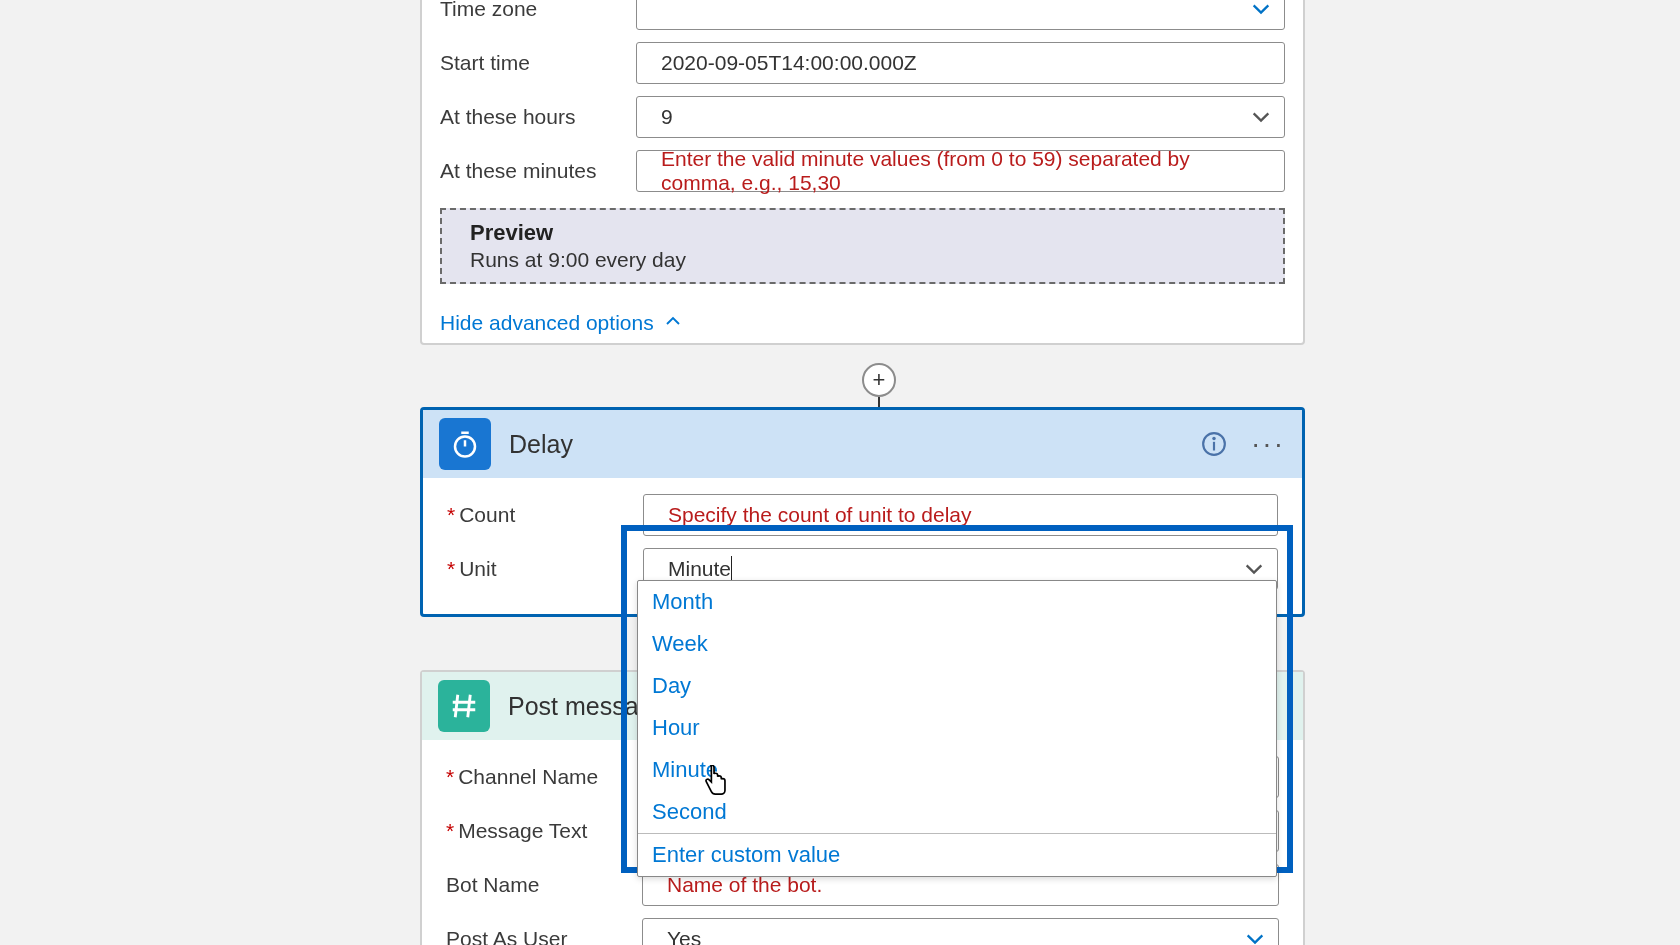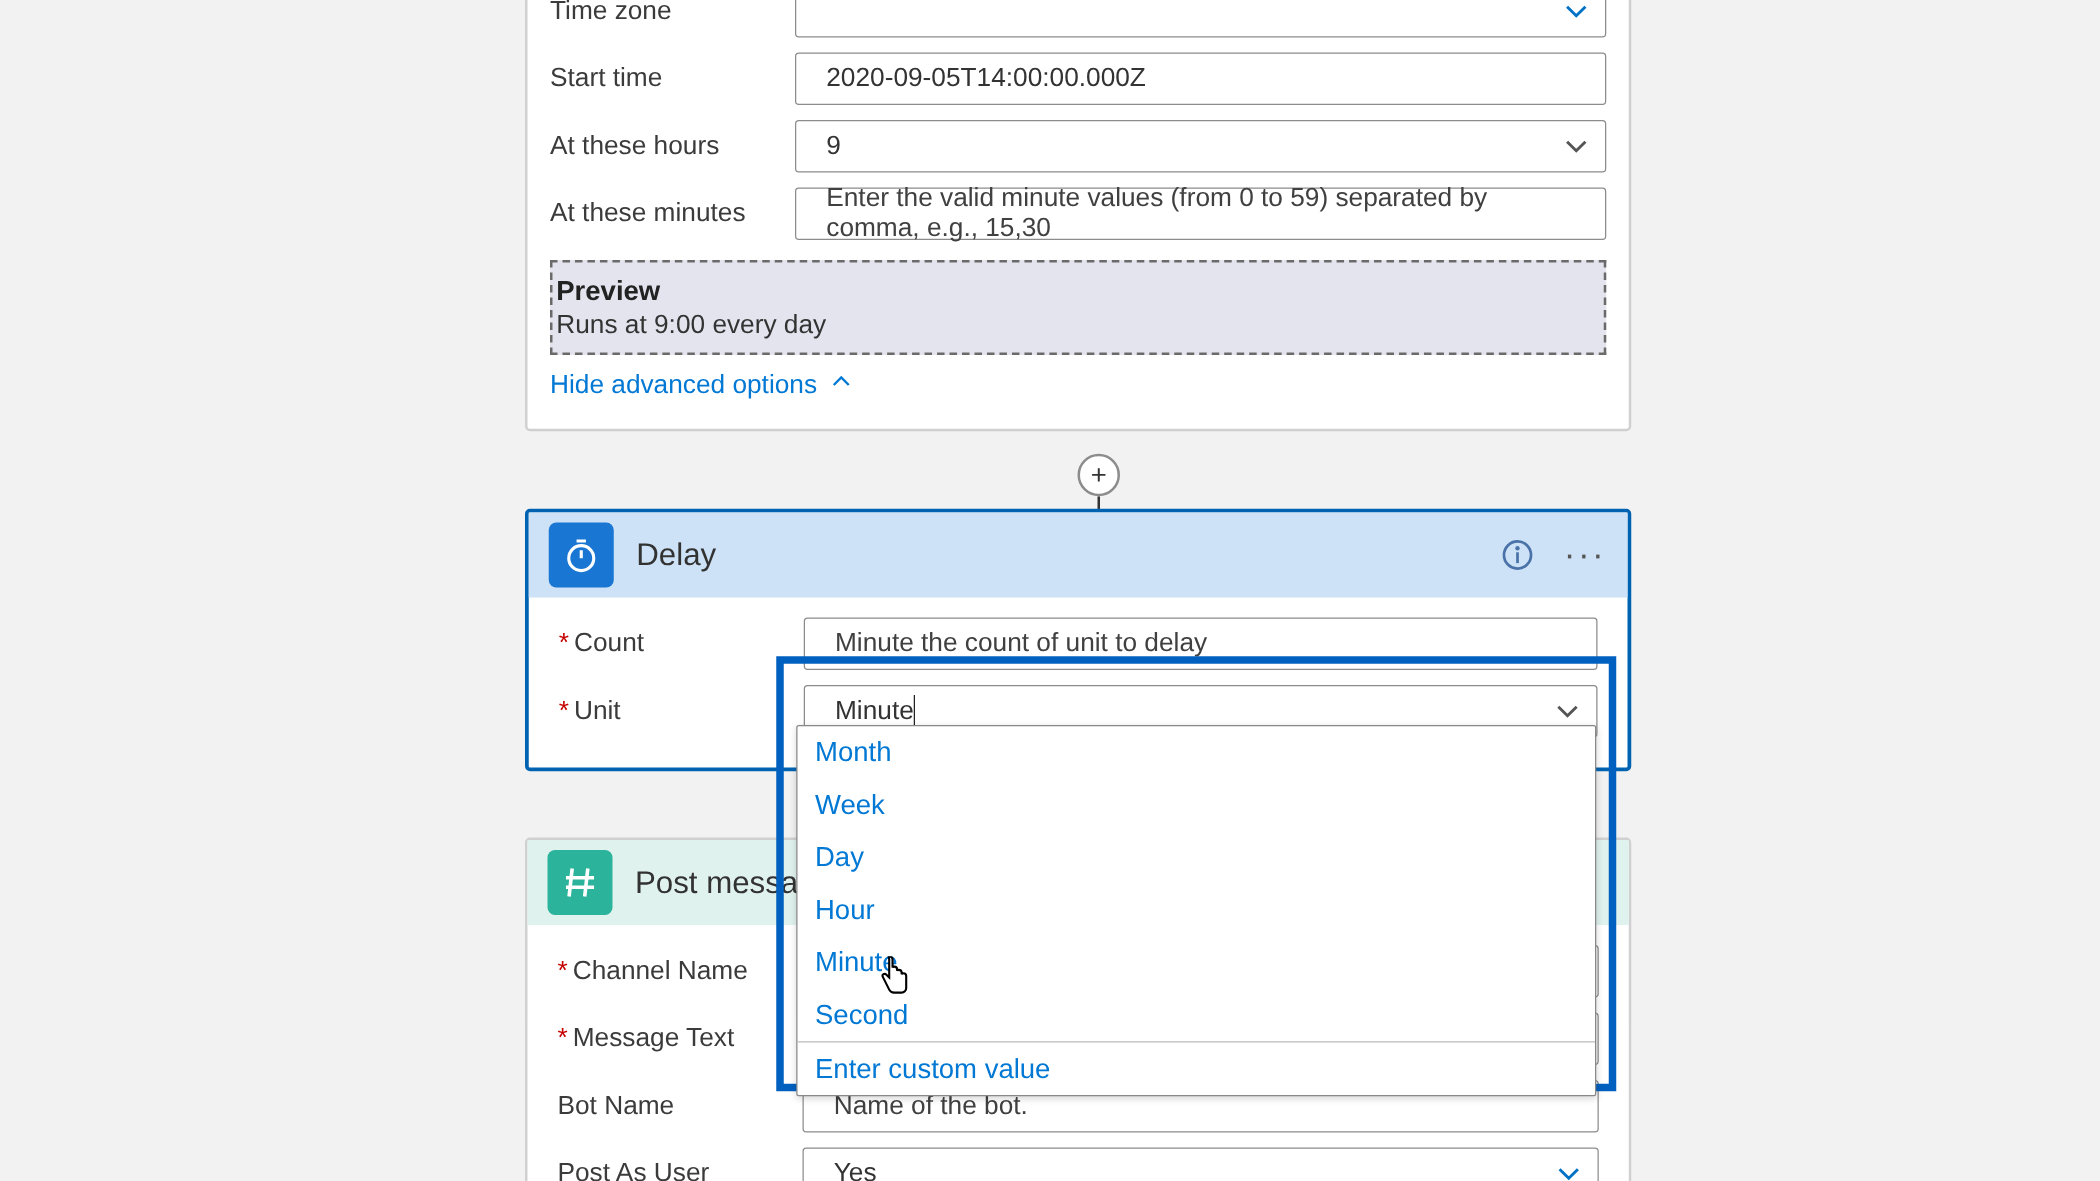--- a/index.html
+++ b/index.html
@@ -60,26 +60,26 @@
   .chev {
     position: absolute;
     right: 12px;
     top: 50%;
     transform: translateY(-50%);
     width: 22px;
     height: 22px;
     pointer-events: none;
   }
   .chev svg { width: 22px; height: 22px; }
-  .placeholder { color: #404040; }
+  .placeholder { color: #b91c1c; }
   .preview-box {
-    margin: 10px 18px 0 18px;
+    margin: 10px 18px 15px 18px;
     border: 2px dashed #6a6a6a;
     background: #e4e4ef;
-    padding: 10px 3px;
+    padding: 10px 28px;
   }
   .preview-title { font-weight: 600; font-size: 22px; color: #222; }
   .preview-text { font-size: 21px; color: #333; margin-top: 2px; }
   .hide-adv {
     margin: 12px 18px 0 18px;
     color: #0078d4;
     font-size: 21px;
     display: inline-flex;
     gap: 10px;
   }
@@ -290,21 +290,21 @@
           <circle cx="12" cy="7" r="1.6" fill="#4a72a8"></circle>
           <rect x="11" y="10" width="2" height="8" fill="#4a72a8"></rect>
         </svg>
     </div>
     <div class="hdr-more">···</div>
   </div>
   <div class="body">
     <div class="row">
       <div class="label req">Count</div>
       <div class="field">
-        <span class="placeholder">Minute the count of unit to delay</span>
+        <span class="placeholder">Specify the count of unit to delay</span>
       </div>
     </div>
     <div class="row">
       <div class="label req">Unit</div>
       <div class="select unit-input">
         <span>Minute</span>
           <span class="caret"></span>
         <span class="chev">
           <svg viewBox="0 0 24 24">
               <path d="M4 8 l8 8 l8 -8" fill="none" stroke="#555" stroke-width="2.5"></path>

